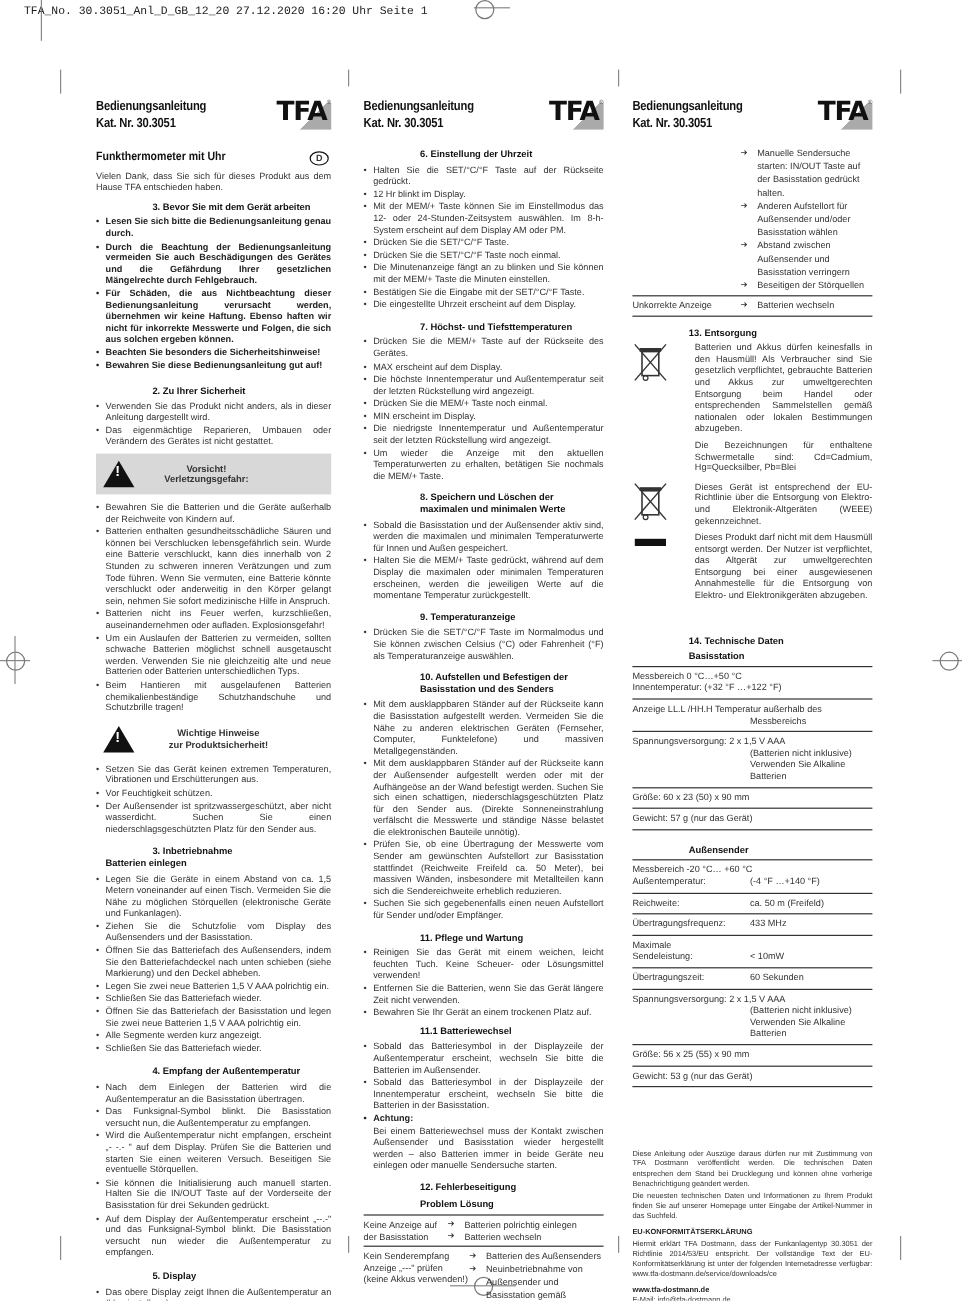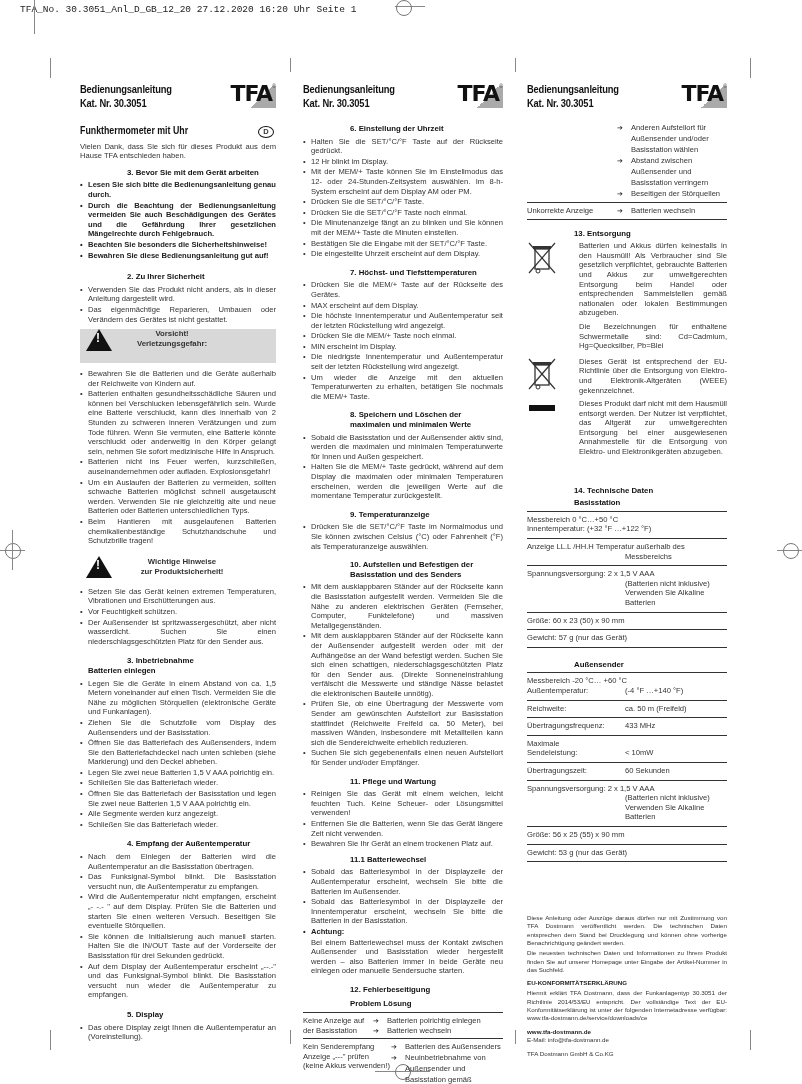--- a/index.html
+++ b/index.html
@@ -18,21 +18,21 @@
   .logo .txt { position:absolute; right:4px; top:0; font-family:"DejaVu Sans", sans-serif; font-weight:bold; font-size:22px; color:#111; letter-spacing:-1px; line-height:24px; }
   .logo .reg-sym { position:absolute; right:0; top:0; font-size:5px; }
   h2 { font-size:9.5px; font-weight:bold; margin:6px 0 6px; color:#111; transform:scaleX(0.88); transform-origin:left; white-space:nowrap; }
   h3 { font-size:7.8px; font-weight:bold; margin:7px 0 3px; color:#111;padding-left:47px; }
   p { margin:0 0 2px; text-align:justify; }
   ul { list-style:none; margin:0; padding:0; }
   li { position:relative; padding-left:8px; margin-bottom:1px; text-align:justify; }
   li::before { content:"\2022"; position:absolute; left:0; }
   .bold li, .bold { font-weight:bold; color:#222; }
   .d-badge { position:absolute; right:2px; top:0; width:14px; height:10px; border:1px solid #111; border-radius:50%; font-size:7.5px; font-weight:bold; text-align:center; line-height:10px; }
-  .warn { background:#d8d8d8; height:34px; display:flex; align-items:flex-start; margin:5px 0 6px; padding-left:6px; }
+  .warn { background:#d8d8d8; height:34px; display:flex; align-items:center; margin:5px 0 6px; padding-left:6px; }
   .warn-plain { display:flex; align-items:center; margin:6px 0 5px; padding-left:6px; height:30px; }
   .tri { width:0; height:0; border-left:13px solid transparent; border-right:13px solid transparent; border-bottom:22px solid #111; position:relative; }
   .tri::after { content:"!"; position:absolute; left:-3px; top:5px; color:#fff; font-weight:bold; font-size:12px; }
   .warn-text { font-weight:bold; text-align:center; width:120px; font-size:7.8px; line-height:9.5px; }
   .sec { position:relative; }
   .tbl-row { display:flex; border-top:1.5px solid #333; padding:3px 0 3px; }
   .tbl-l { width:90px; flex-shrink:0; }
   .tbl-r { flex:1; }
   .arrow-item { position:relative; padding-left:14px; }
   .arrow-item::before { content:"\2794"; position:absolute; left:0; font-size:7px; }
@@ -80,20 +80,21 @@
   </div>
   <div class="sec" style="margin-top:2px;">
     <h2 style="font-size:10px;margin:4px 0 6px;">Funkthermometer mit Uhr</h2>
     <span class="d-badge">D</span>
   </div>
   <p>Vielen Dank, dass Sie sich für dieses Produkt aus dem Hause TFA entschieden haben.</p>
   <h3>3. Bevor Sie mit dem Gerät arbeiten</h3>
   <ul class="bold">
     <li>Lesen Sie sich bitte die Bedienungsanleitung genau durch.</li>
     <li>Durch die Beachtung der Bedienungsanleitung vermeiden Sie auch Beschädigungen des Gerätes und die Gefährdung Ihrer gesetzlichen Mängelrechte durch Fehlgebrauch.</li>
+    <li>Für Schäden, die aus Nichtbeachtung dieser Bedienungsanleitung verursacht werden, übernehmen wir keine Haftung. Ebenso haften wir nicht für inkorrekte Messwerte und Folgen, die sich aus solchen ergeben können.</li>
     <li>Beachten Sie besonders die Sicherheitshinweise!</li>
     <li>Bewahren Sie diese Bedienungsanleitung gut auf!</li>
   </ul>
   <h3 style="margin-top:12px;">2. Zu Ihrer Sicherheit</h3>
   <ul>
     <li>Verwenden Sie das Produkt nicht anders, als in dieser Anleitung dargestellt wird.</li>
     <li>Das eigenmächtige Reparieren, Umbauen oder Verändern des Gerätes ist nicht gestattet.</li>
   </ul>
   <div class="warn">
     <div class="tri"></div>
@@ -230,20 +231,21 @@
   <div class="head">
     <span class="t1">Bedienungsanleitung</span>
     <span class="t2">Kat. Nr. 30.3051</span>
     <div class="logo">
       <div class="bg"></div>
       <span class="txt">TFA</span>
       <span class="reg-sym">®</span>
     </div>
   </div>
   <div style="padding-left:90px;line-height:11px;">
+    <div class="arrow-item">Manuelle Sendersuche starten: IN/OUT Taste auf der Basisstation gedrückt halten.</div>
     <div class="arrow-item">Anderen Aufstellort für Außensender und/oder Basisstation wählen</div>
     <div class="arrow-item">Abstand zwischen Außensender und Basisstation verringern</div>
     <div class="arrow-item">Beseitigen der Störquellen</div>
   </div>
   <div class="tbl-row" style="margin-top:3px;border-bottom:1.5px solid #333;">
     <div class="tbl-l">Unkorrekte Anzeige</div>
     <div class="tbl-r">
         <div class="arrow-item">Batterien wechseln</div>
       </div>
   </div>

